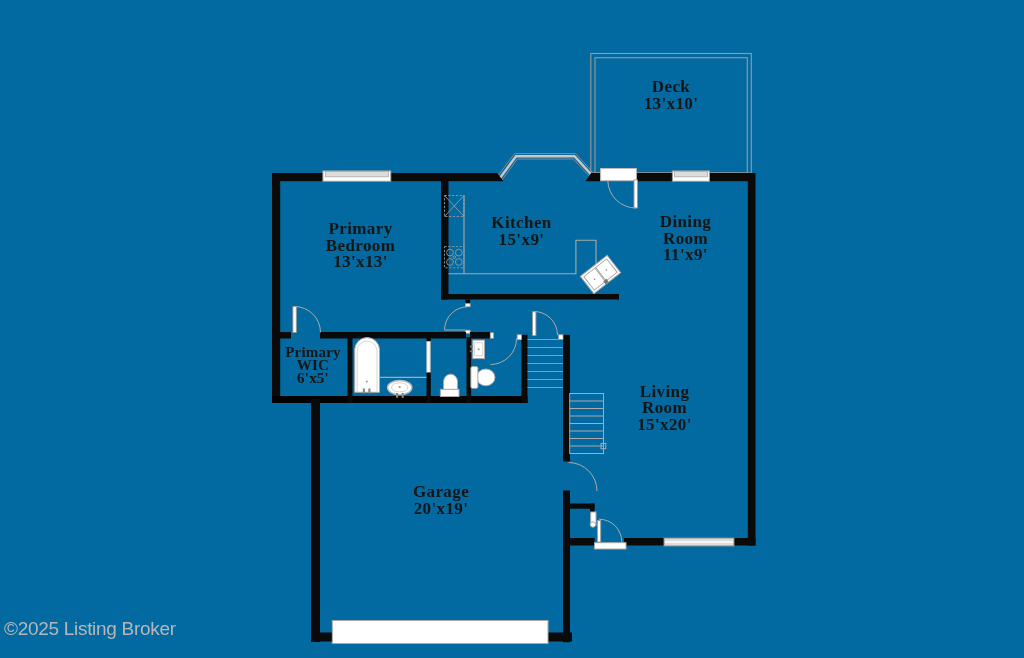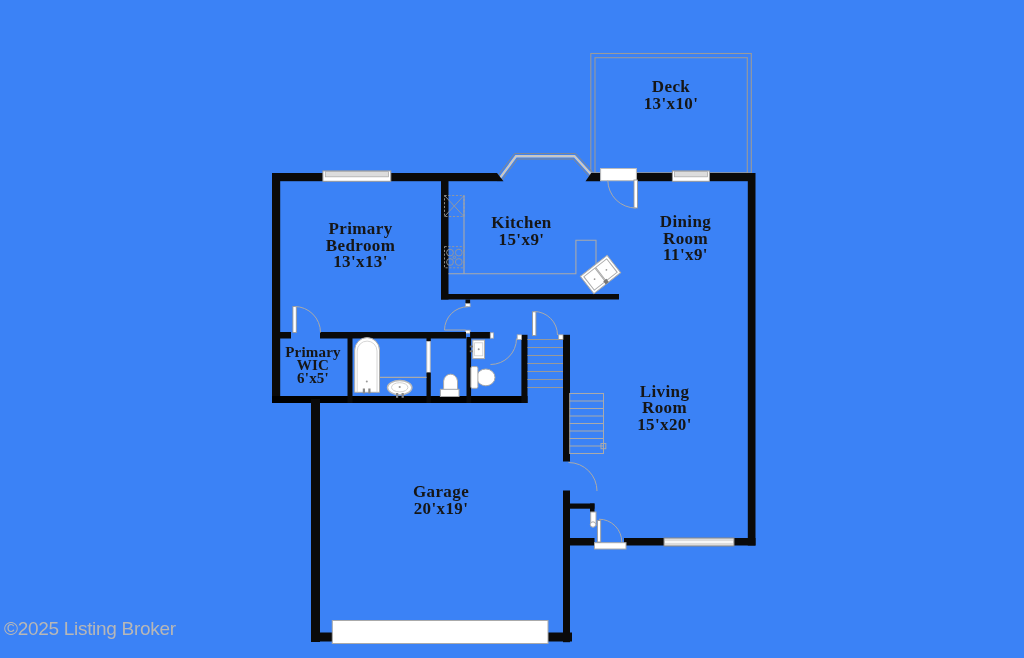--- a/index.html
+++ b/index.html
@@ -1,16 +1,16 @@
 <!DOCTYPE html>
 <html><head>
 <meta charset="utf-8">
 <style>
   html,body{margin:0;padding:0;background:#ffffff;}
-  .wrap{width:1024px;height:658px;position:relative;background:#3b82f6;overflow:hidden;}
+  .wrap{width:1024px;height:658px;position:relative;background:#0369a1;overflow:hidden;}
   svg{display:block;}
   text{font-family:"Liberation Serif", serif;font-weight:bold;fill:#161616;}
 </style>
 </head>
 <body>
 <div class="wrap">
 <svg width="1024" height="658" viewBox="0 0 1024 658">
 
 <g fill="none" stroke="#9a9a9a" stroke-width="1.1">
   <rect x="590.8" y="53.5" width="160.5" height="119.5"></rect>

